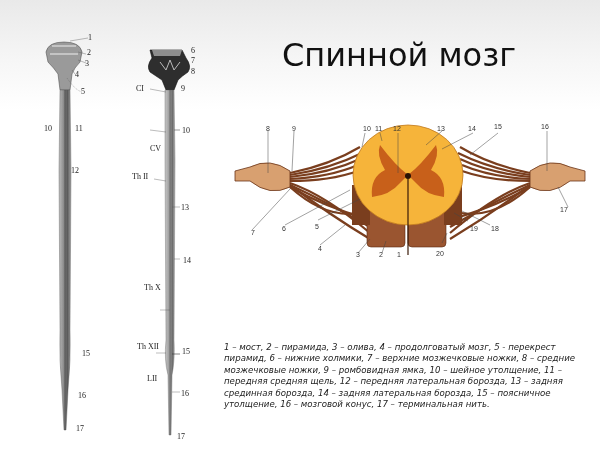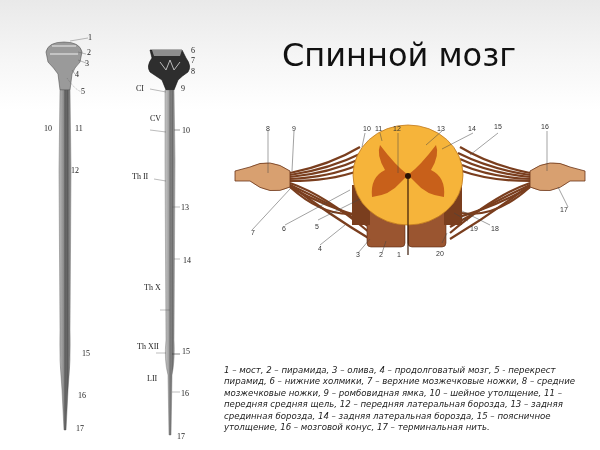--- a/index.html
+++ b/index.html
@@ -4,21 +4,21 @@
 <style>
   html, body { margin:0; padding:0; }
   body { width:600px; height:450px; overflow:hidden; position:relative;
          background: linear-gradient(180deg, #e9e9e9 0px, #f6f6f6 60px, #ffffff 110px);
          font-family: "Liberation Sans", sans-serif; }
   .abs { position:absolute; }
   .title { left:282px; top:36px; font-size:32px; color:#111; font-family:"DejaVu Sans", sans-serif; letter-spacing:0px; }
   .lbl { position:absolute; font-family:"Liberation Serif", serif; font-size:8px; color:#222; white-space:nowrap; }
   .clbl { position:absolute; font-family:"Liberation Sans", sans-serif; font-size:7px; color:#333; }
   .legend { left:224px; top:342px; width:370px; font-family:"DejaVu Sans", sans-serif; font-style:italic;
-            font-size:8.6px; line-height:11.4px; color:#222;margin-top:23px; }
+            font-size:8.6px; line-height:11.4px; color:#222; }
   svg { position:absolute; }
 </style>
 </head>
 <body>
 
 <div class="abs title">Спинной мозг</div>
 
 <svg style="left:30px;top:30px" width="80" height="420" viewBox="0 0 80 420">
   <defs>
     <linearGradient id="cordg" x1="0" x2="1">
@@ -79,21 +79,21 @@
   <line x1="30" y1="270" x2="40" y2="270" stroke="#555" stroke-width="0.4"></line>
   <line x1="26" y1="313" x2="36" y2="313" stroke="#555" stroke-width="0.4"></line>
   <line x1="42" y1="314" x2="50" y2="314" stroke="#333" stroke-width="0.6"></line>
   <line x1="42" y1="352" x2="50" y2="352" stroke="#555" stroke-width="0.4"></line>
 </svg>
 <div class="lbl" style="left:191px;top:46px">6</div>
 <div class="lbl" style="left:191px;top:56px">7</div>
 <div class="lbl" style="left:191px;top:67px">8</div>
 <div class="lbl" style="left:181px;top:84px">9</div>
 <div class="lbl" style="left:136px;top:84px">CI</div>
-<div class="lbl" style="left:150px;top:114px">CV</div>
+<div class="lbl" style="left:150px;top:144px">CV</div>
 <div class="lbl" style="left:182px;top:126px">10</div>
 <div class="lbl" style="left:132px;top:172px">Th II</div>
 <div class="lbl" style="left:181px;top:203px">13</div>
 <div class="lbl" style="left:183px;top:256px">14</div>
 <div class="lbl" style="left:144px;top:283px">Th X</div>
 <div class="lbl" style="left:137px;top:342px">Th XII</div>
 <div class="lbl" style="left:182px;top:347px">15</div>
 <div class="lbl" style="left:147px;top:374px">LII</div>
 <div class="lbl" style="left:181px;top:389px">16</div>
 <div class="lbl" style="left:177px;top:432px">17</div>

